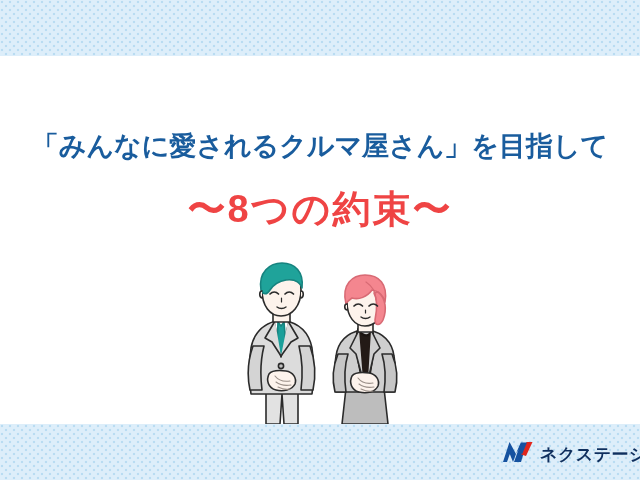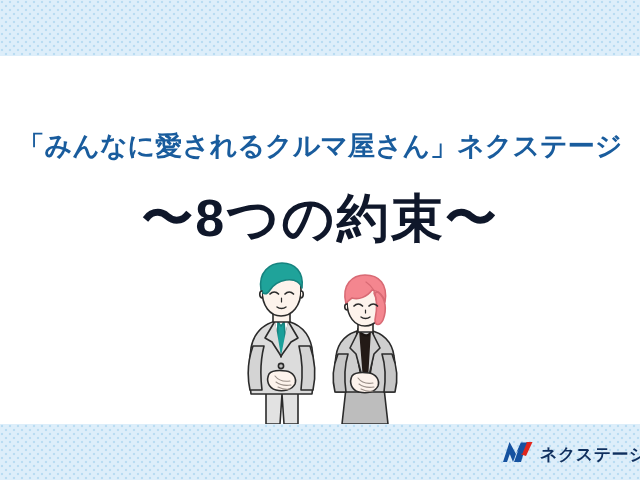--- a/index.html
+++ b/index.html
@@ -46,24 +46,24 @@
   #subtitle {
     top: 128px;
     font-size: 27px;
     font-weight: 700;
     letter-spacing: 0px;
     color: #195c9d;
     white-space: nowrap;
   }
   #headline {
     top: 184px;
-    font-size: 52px;
+    font-size: 38px;
     font-weight: 700;
     letter-spacing: 2px;
-    color: #0f172a;
+    color: #ef4444;
     white-space: nowrap;
   }
 
   
   #illustration {
     position: absolute;
     left: 228px;
     top: 262px;
     width: 190px;
     height: 168px;
@@ -90,21 +90,21 @@
     white-space: nowrap;
   }
 </style>
 </head>
 <body>
 
 <div id="slide">
 
   <div id="band-top" class="dot-band"></div>
 
-  <div id="subtitle" class="text-block">「みんなに愛されるクルマ屋さん」ネクステージ</div>
+  <div id="subtitle" class="text-block">「みんなに愛されるクルマ屋さん」を目指して</div>
 
   <div id="headline" class="text-block">〜8つの約束〜</div>
 
   <div id="illustration">
     <svg width="190" height="168" viewBox="0 0 190 168" xmlns="http://www.w3.org/2000/svg">
       <g stroke="#2b2b2b" stroke-width="1.6" stroke-linejoin="round" stroke-linecap="round" fill="none">
 
         <g>
 
           <path d="M38 128 L38 162 L52 162 L54 132 L56 162 L70 162 L70 128 Z" fill="#e2e2e2"></path>

